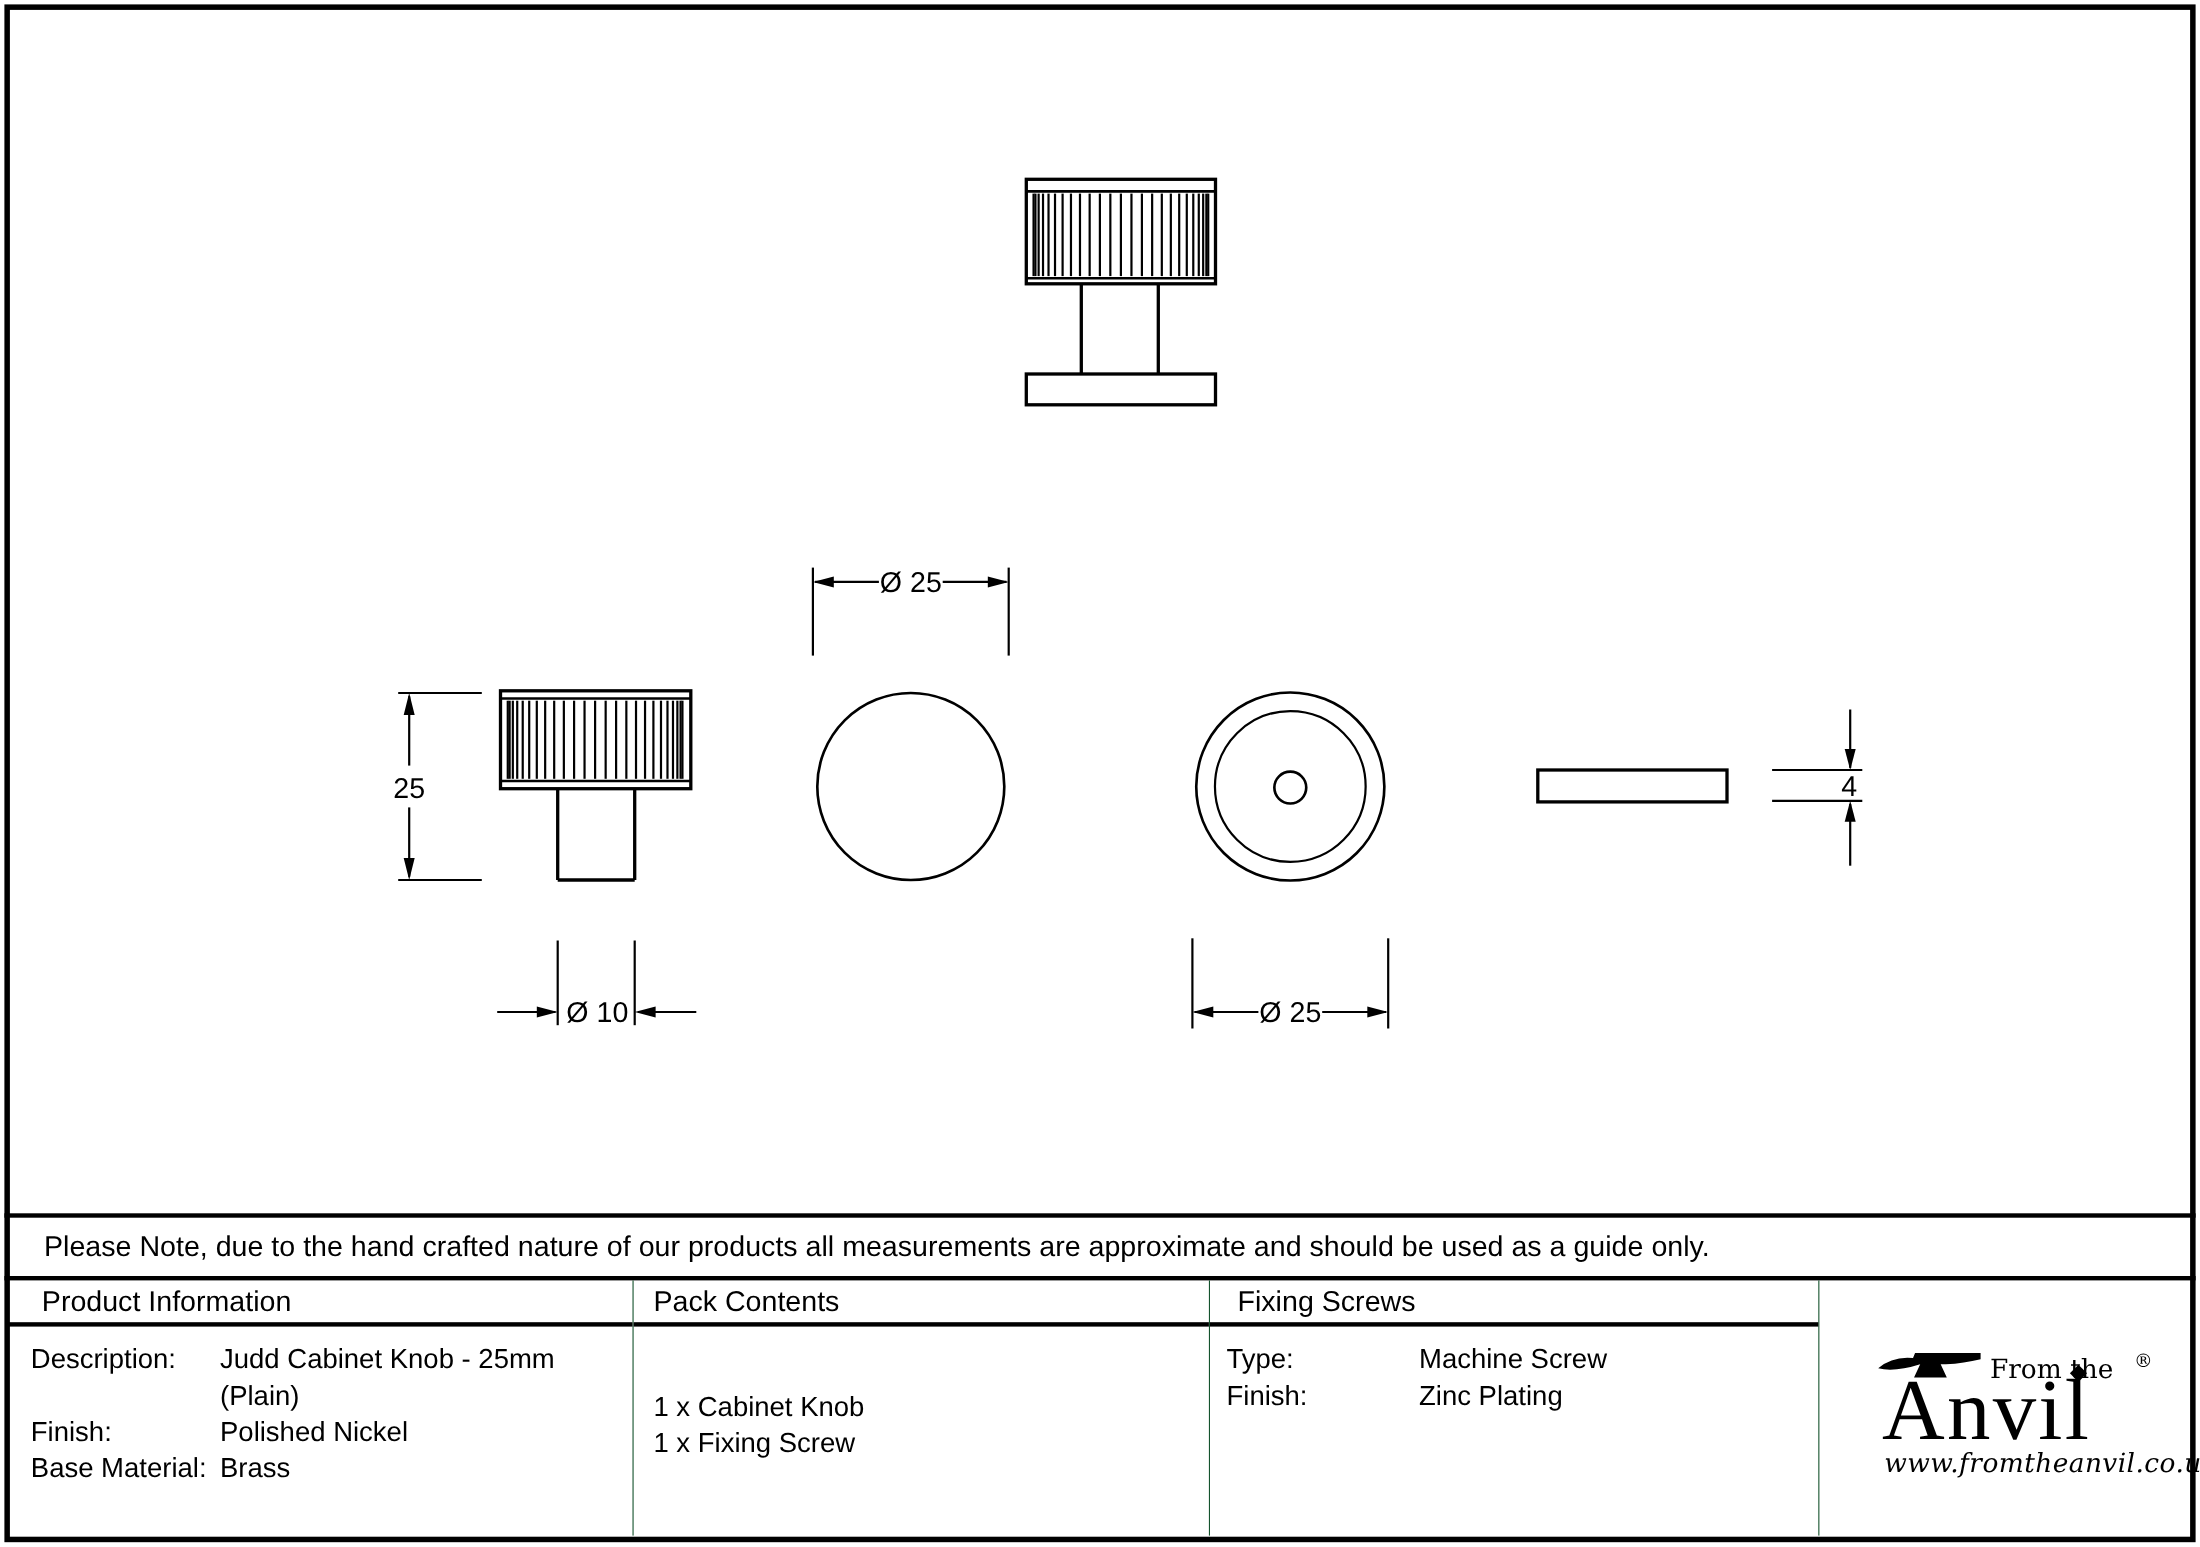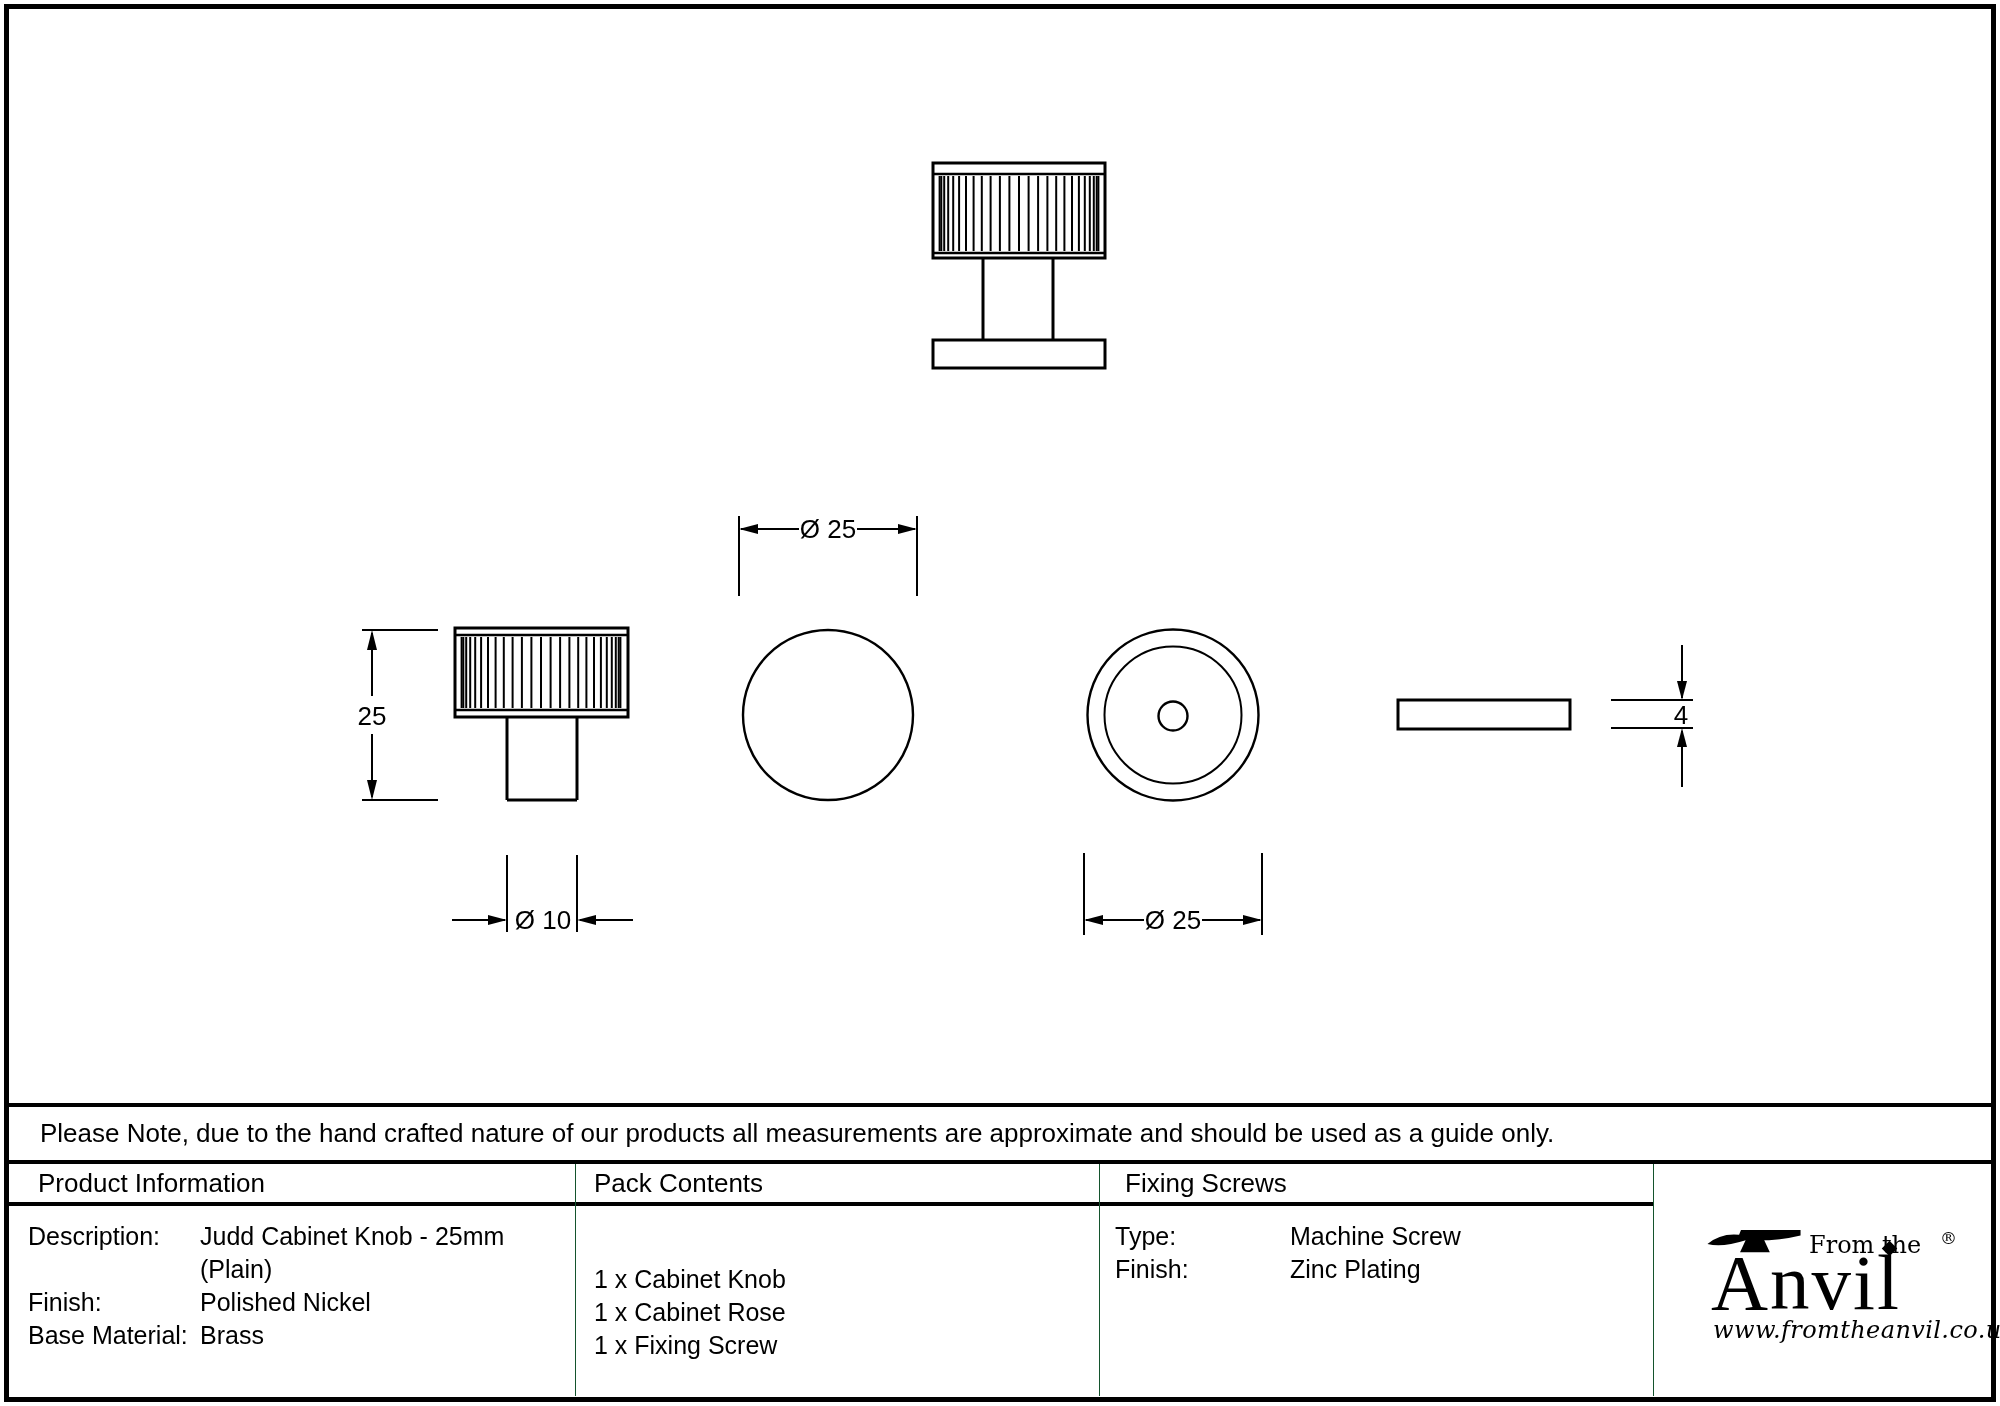--- a/index.html
+++ b/index.html
@@ -219,21 +219,20 @@
           <span class="k">Base Material:</span>
           <span class="v">Brass</span>
         </div>
       </div>
     </div>
 
     <div class="col c2">
       <div class="cell-header">Pack Contents</div>
       <div class="cell-body">
         <div>1 x Cabinet Knob</div>
-        <div>1 x Cabinet Rose</div>
         <div>1 x Fixing Screw</div>
       </div>
     </div>
 
     <div class="col c3">
       <div class="cell-header">Fixing Screws</div>
       <div class="cell-body">
         <div class="kv">
           <span class="k">Type:</span>
           <span class="v">Machine Screw</span>

